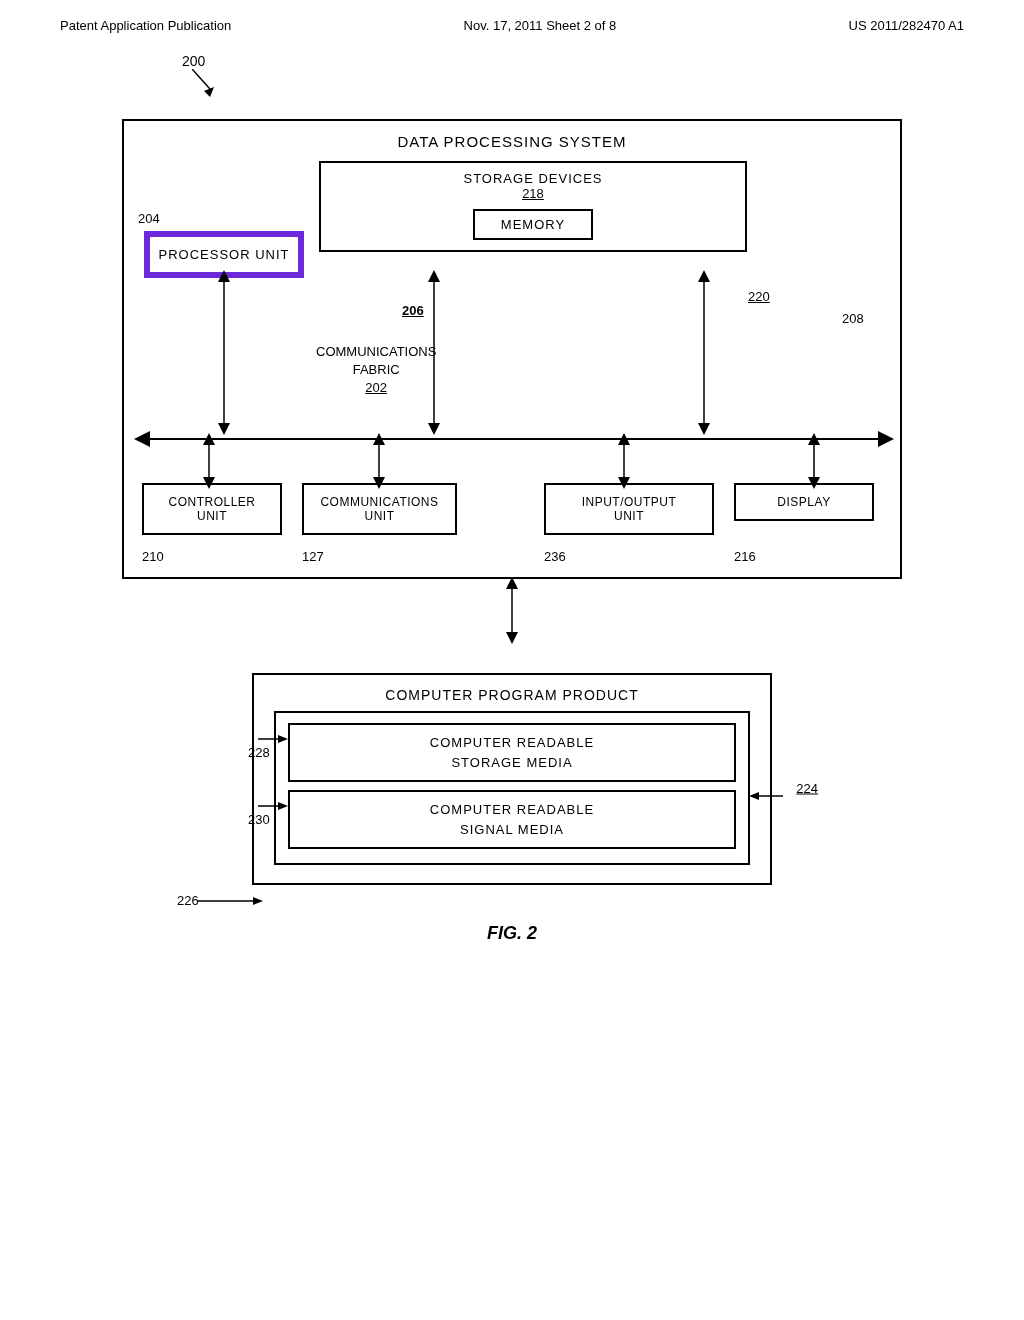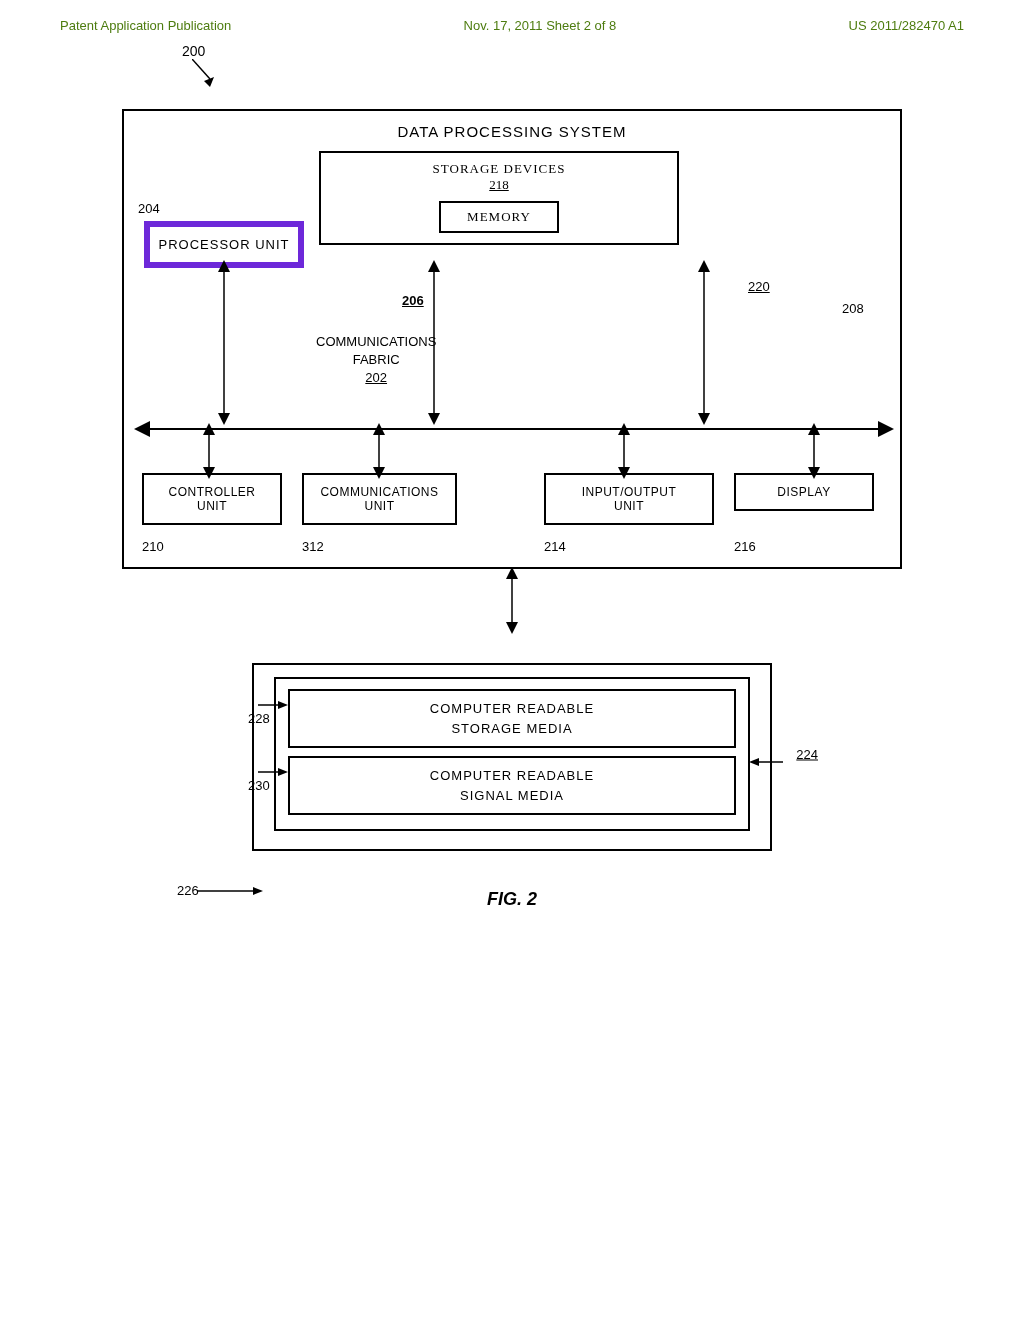--- a/index.html
+++ b/index.html
@@ -9,28 +9,29 @@
       width: 1024px;
       min-height: 1320px;
       position: relative;
     }
 
     .page-header {
       display: flex;
       justify-content: space-between;
       padding: 18px 60px 10px 60px;
       font-size: 13px;
-      color: #4d7c0f;
+      color: #000000;
     }
 
     .diagram-container {
       display: flex;
       flex-direction: column;
       align-items: center;
       padding: 0 60px;
+      margin-top: 10px;
     }
 
     
     .fig-caption {
       font-style: italic;
       font-size: 18px;
       font-weight: bold;
       margin-top: 18px;
       text-align: center;
     }
@@ -56,24 +57,23 @@
       font-weight: normal;
       letter-spacing: 1px;
       margin-bottom: 8px;
     }
 
     
     .storage-devices-box {
       position: absolute;
       left: 195px;
       top: 40px;
-      width: 360px;
+      width: 428px;
       border: 2px solid #000;
       padding: 8px 10px 10px 10px;
-      font-family: Liberation Serif, serif;
     }
 
     .storage-devices-title {
       text-align: center;
       font-size: 13px;
       letter-spacing: 1px;
     }
 
     .storage-devices-num {
       text-align: center;
@@ -222,27 +222,27 @@
       <div style="position:absolute; left:18px; top:362px; border:2px solid #000; width:140px; padding:10px 6px; text-align:center; font-size:12px; letter-spacing:0.5px;">
         <div>CONTROLLER</div>
         <div>UNIT</div>
       </div>
       <div style="position:absolute; left:18px; top:428px; font-size:13px;">210</div>
 
       <div style="position:absolute; left:178px; top:362px; border:2px solid #000; width:155px; padding:10px 6px; text-align:center; font-size:12px; letter-spacing:0.5px;">
         <div>COMMUNICATIONS</div>
         <div>UNIT</div>
       </div>
-      <div style="position:absolute; left:178px; top:428px; font-size:13px;">312</div>
+      <div style="position:absolute; left:178px; top:428px; font-size:13px;">127</div>
 
       <div style="position:absolute; left:420px; top:362px; border:2px solid #000; width:170px; padding:10px 6px; text-align:center; font-size:12px; letter-spacing:0.5px;">
         <div>INPUT/OUTPUT</div>
         <div>UNIT</div>
       </div>
-      <div style="position:absolute; left:420px; top:428px; font-size:13px;">214</div>
+      <div style="position:absolute; left:420px; top:428px; font-size:13px;">236</div>
 
       <div style="position:absolute; left:610px; top:362px; border:2px solid #000; width:140px; padding:10px 6px; text-align:center; font-size:12px; letter-spacing:0.5px;">
         <div>DISPLAY</div>
       </div>
       <div style="position:absolute; left:610px; top:428px; font-size:13px;">216</div>
 
     </div>
   </div>
 
   <div style="position:relative; width:780px; height:60px;">
@@ -262,20 +262,21 @@
 
   <div class="bottom-section" style="position:relative; width:780px; margin-bottom:20px;">
 
     <div style="position:absolute; left:55px; top:220px; font-size:13px;">226</div>
     <svg style="position:absolute; left:55px; top:220px; overflow:visible;" width="40" height="20">
       <line x1="20" y1="8" x2="80" y2="8" stroke="black" stroke-width="1.5"></line>
       <polygon points="76,4 86,8 76,12" fill="black"></polygon>
     </svg>
 
     <div style="border:2px solid #000; width:520px; margin:0 auto; padding:12px 12px 18px 12px; position:relative;">
+      <div style="text-align:center; font-size:14px; letter-spacing:1px; margin-bottom:8px;">COMPUTER PROGRAM PRODUCT</div>
 
       <div style="border:2px solid #000; padding:10px 12px 14px 12px; margin:0 8px; position:relative;">
 
 
         <div style="position:relative; margin-bottom:8px; display:flex; align-items:center;justify-content:flex-end;">
           <span style="position:absolute; left:-40px; font-size:13px;">228</span>
           <svg style="position:absolute; left:-30px; top:10px; overflow:visible;" width="40" height="15">
             <line x1="0" y1="6" x2="25" y2="6" stroke="black" stroke-width="1.5"></line>
             <polygon points="20,2 30,6 20,10" fill="black"></polygon>
           </svg>

